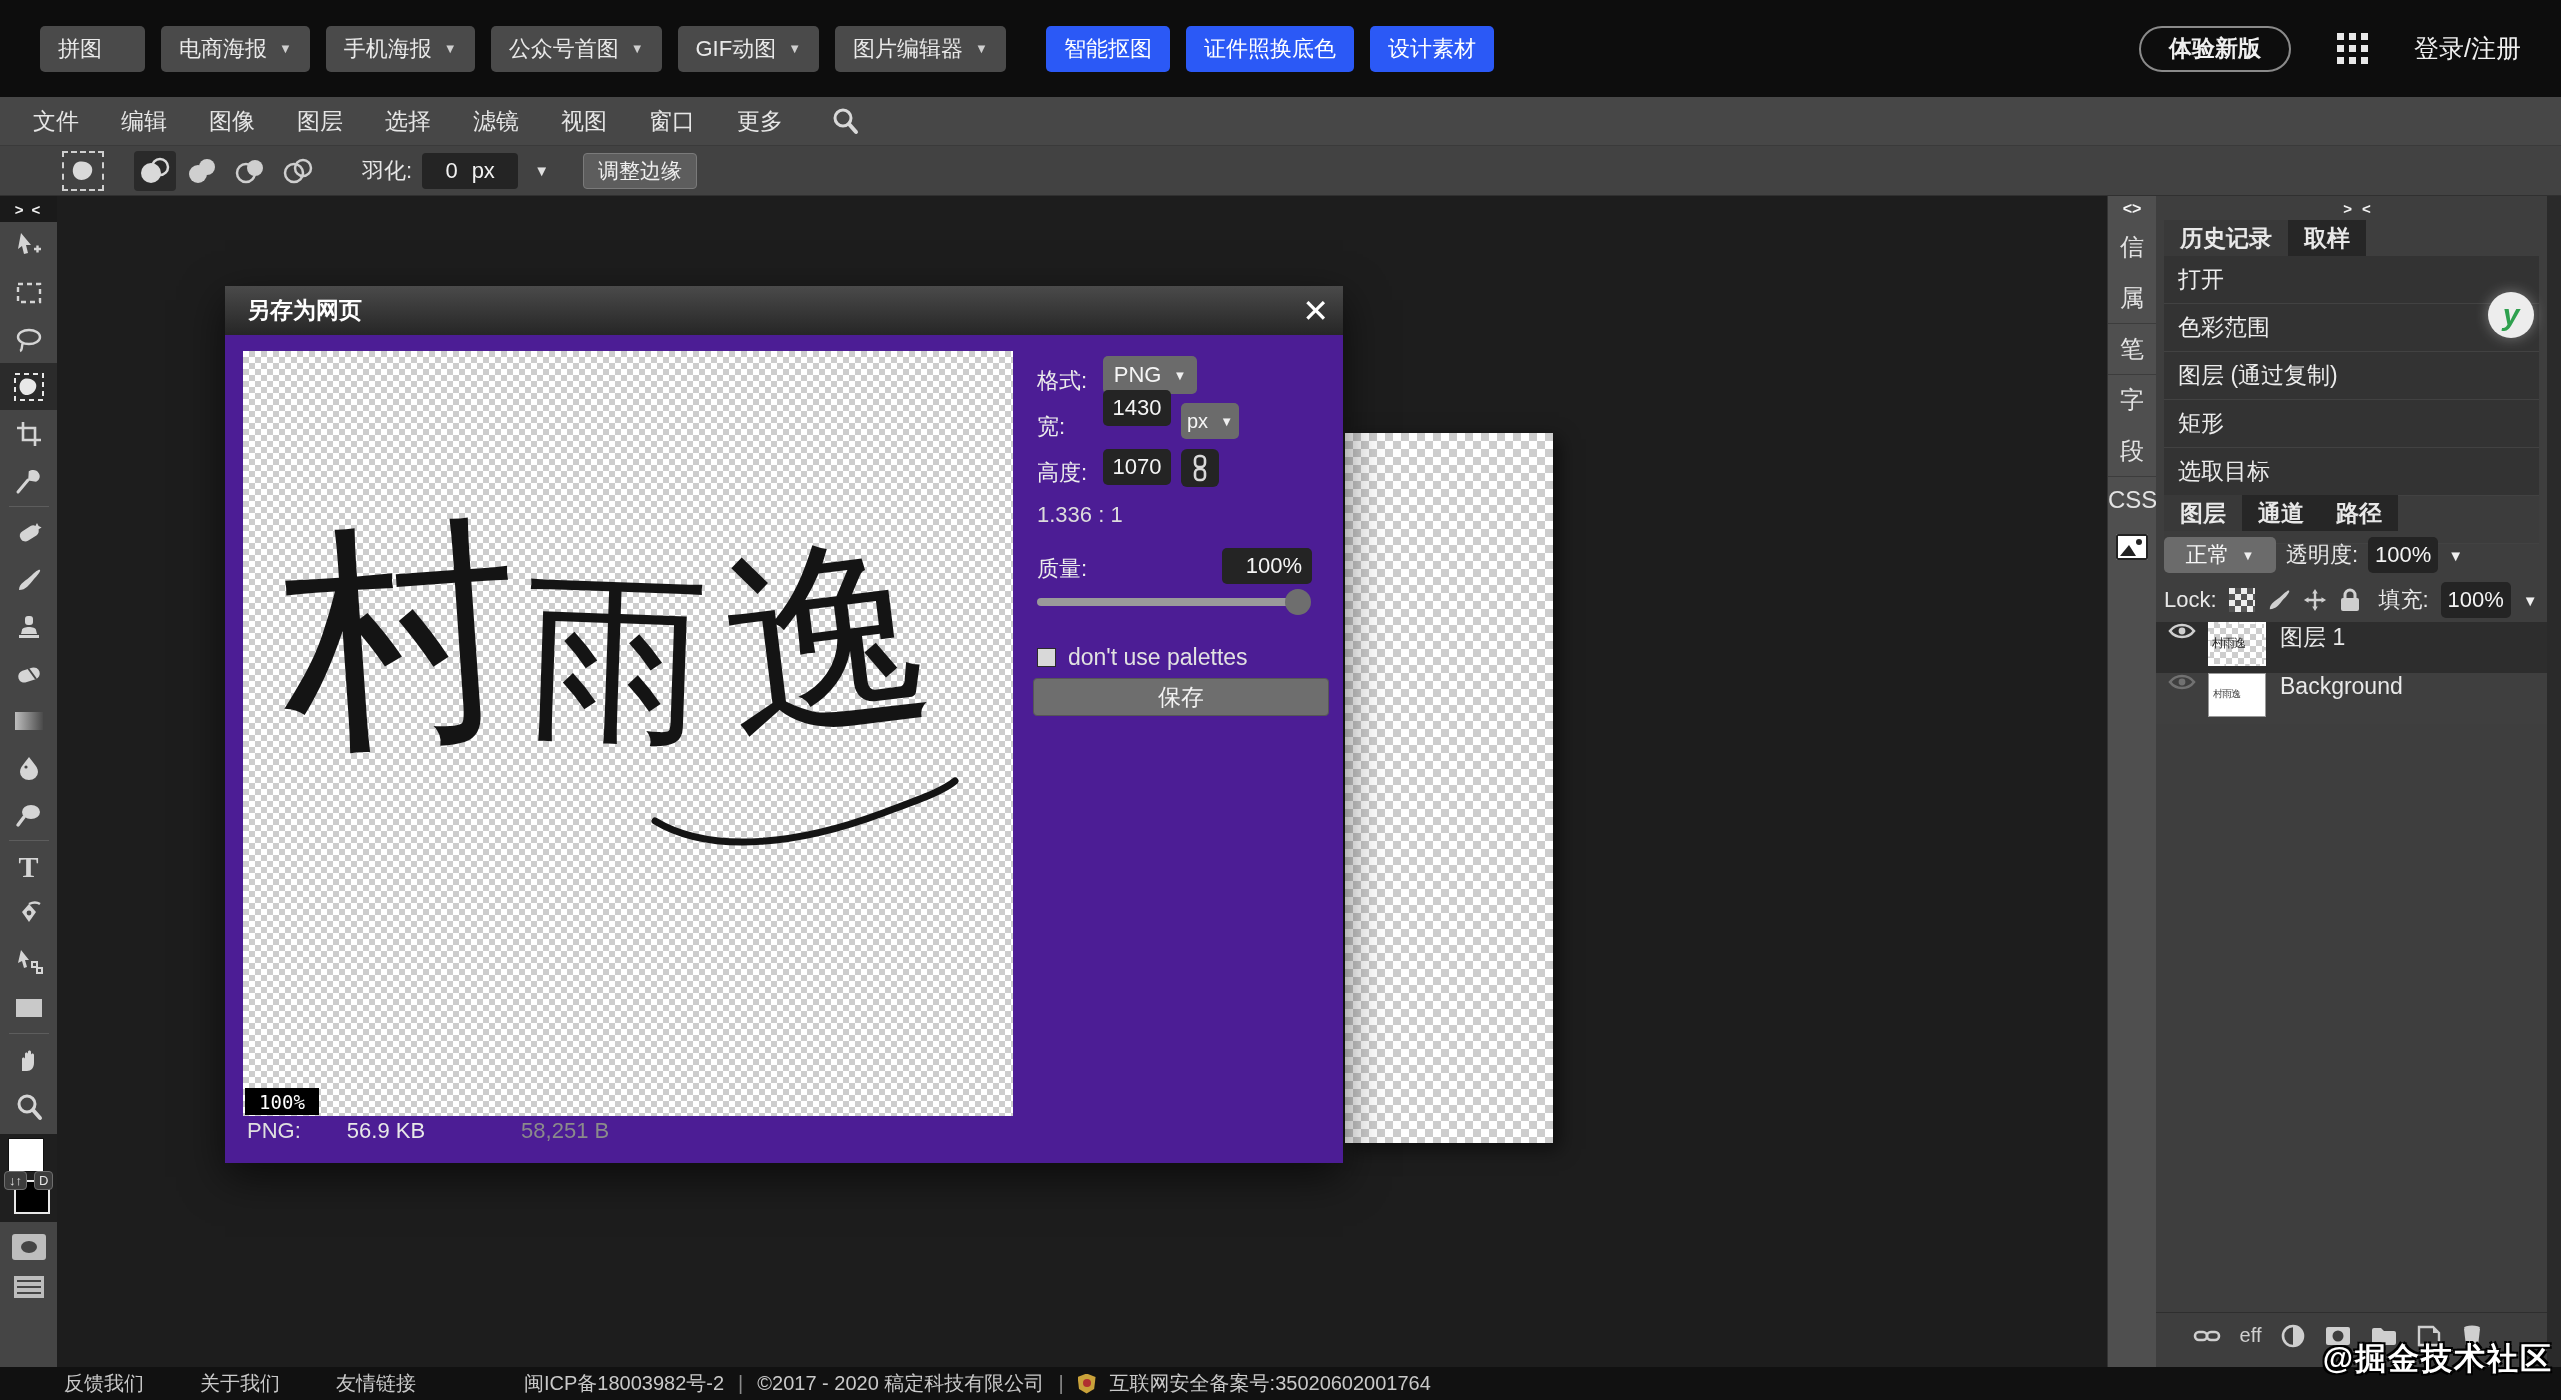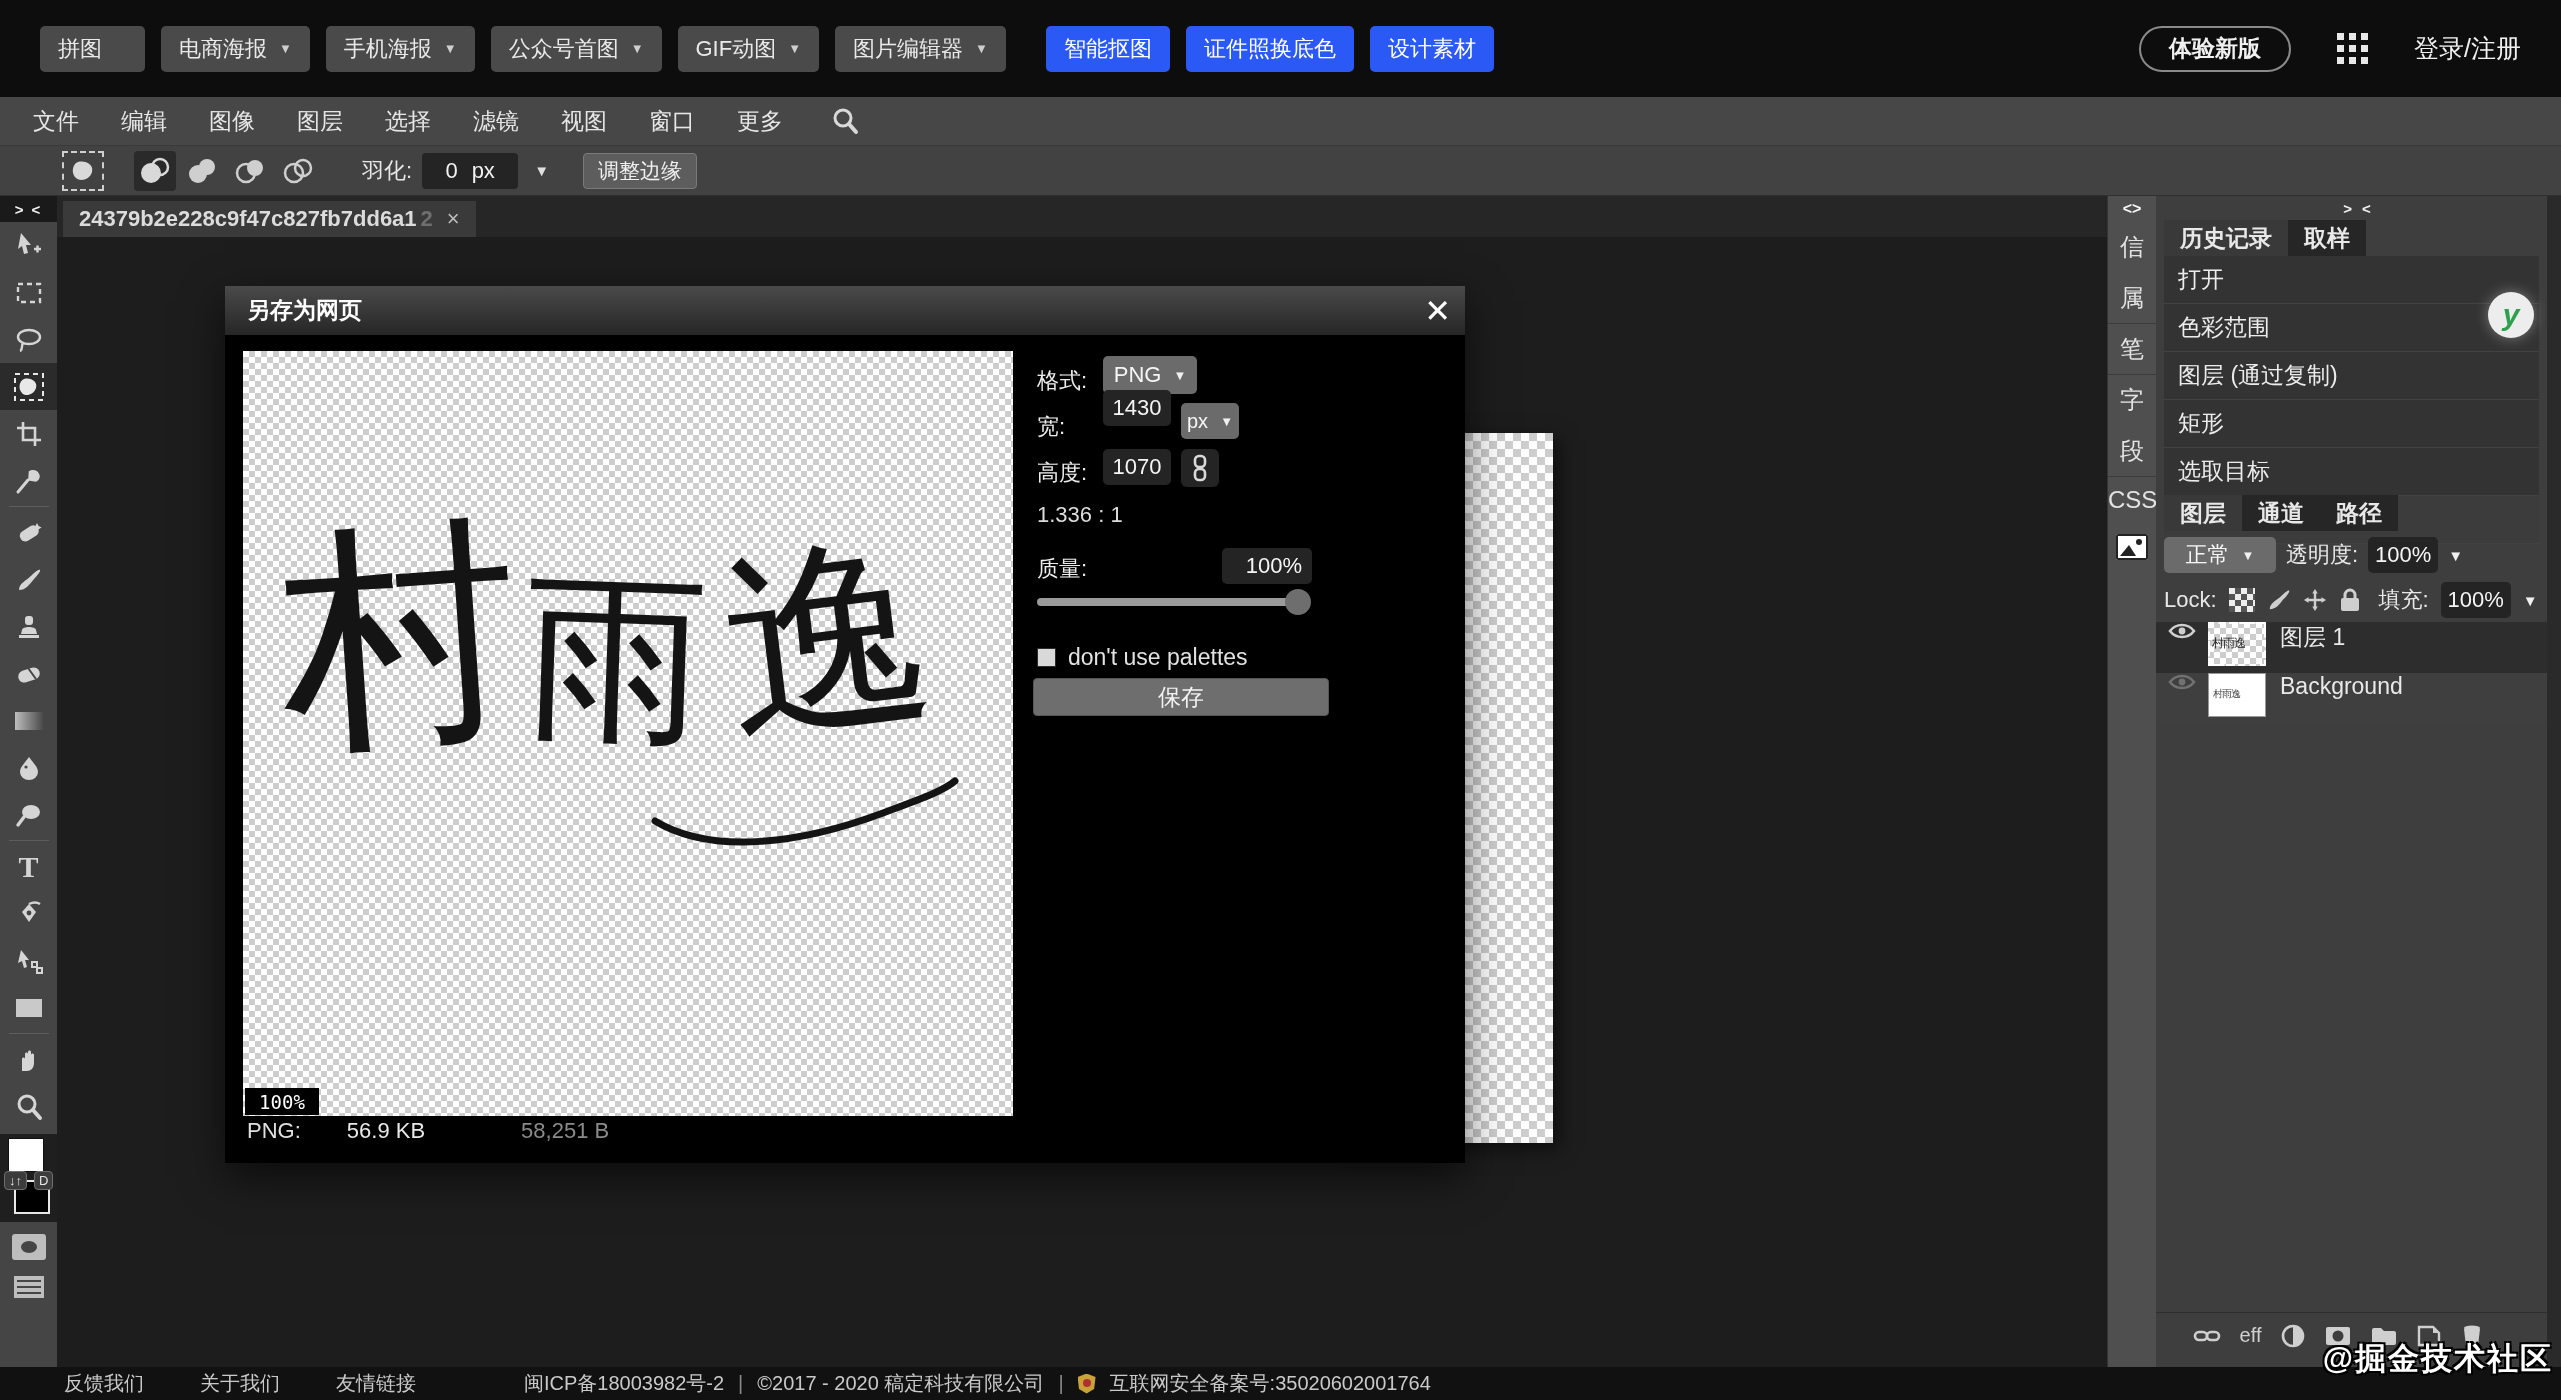--- a/index.html
+++ b/index.html
@@ -65,21 +65,21 @@
   .smode { width:30px; height:22px; background:#bdbdbd; margin-top:16px; display:flex; flex-direction:column; justify-content:space-evenly; padding:0 3px; }
   .smode i { height:2px; background:#454545; }
 
   
   .canvas { position:absolute; left:57px; top:237px; width:2050px; height:1130px; background:#1d1d1d; }
   .checker { background-color:#fff; background-image:linear-gradient(45deg,#cdcdcd 25%,transparent 25%,transparent 75%,#cdcdcd 75%),linear-gradient(45deg,#cdcdcd 25%,transparent 25%,transparent 75%,#cdcdcd 75%); background-size:16px 16px; background-position:0 0,8px 8px; }
   .checker-sm { background-color:#fff; background-image:linear-gradient(45deg,#cdcdcd 25%,transparent 25%,transparent 75%,#cdcdcd 75%),linear-gradient(45deg,#cdcdcd 25%,transparent 25%,transparent 75%,#cdcdcd 75%); background-size:12px 12px; background-position:0 0,6px 6px; }
   .doc-canvas { position:absolute; left:1288px; top:196px; width:208px; height:710px; box-shadow:6px 6px 18px rgba(0,0,0,.55); }
 
   
-  .dialog { position:absolute; left:168px; top:49px; width:1240px; height:877px; background:#000000; box-shadow:0 14px 40px rgba(0,0,0,.6);padding-left:40px; }
+  .dialog { position:absolute; left:168px; top:49px; width:1118px; height:877px; background:#4c1d95; box-shadow:0 14px 40px rgba(0,0,0,.6);padding-left:40px; }
   .dialog-title { position:absolute; left:0; top:0; width:100%; height:49px; background:linear-gradient(#4a4a4a,#262626); display:flex; align-items:center; }
   .dialog-title .dt-text { color:#fff; font-size:23px; font-weight:bold; margin-left:22px; }
   .dialog-close { position:absolute; right:14px; top:6px; color:#fff; font-size:32px; font-weight:bold; cursor:pointer; }
   .preview { position:absolute; left:18px; top:65px; width:770px; height:765px; overflow:hidden; }
   .sig { position:absolute; color:#141414; font-family:"DejaVu Serif","Liberation Serif",serif; }
   .zoom-badge { position:absolute; left:20px; top:802px; width:74px; height:27px; background:#000; color:#fff; font-size:19px; font-family:"DejaVu Sans Mono","Liberation Mono",monospace; display:flex; align-items:center; justify-content:center; }
   .png-line { position:absolute; left:22px; top:832px; display:flex; align-items:center; gap:0; }
   .png-line .pl-label { color:#e0e0e0; font-size:22px; }
   .png-line .pl-kb { color:#e8e8e8; font-size:22px; margin-left:46px; }
   .png-line .pl-b { color:#8b8b8b; font-size:22px; margin-left:96px; }
@@ -305,27 +305,20 @@
       <span class="feather-label">羽化:</span>
       <div class="feather-box">
         <span>0</span>
         <span>px</span>
       </div>
       <span class="feather-caret">▼</span>
     </div>
     <div class="refine-btn">调整边缘</div>
   </div>
 
-  <div class="tabstrip">
-    <div class="doc-tab">
-      <span class="t-main">24379b2e228c9f47c827fb7dd6a1</span>
-      <span class="t-dim">2</span>
-      <span class="t-close">×</span>
-    </div>
-  </div>
 
   <aside class="toolbar">
     <div class="tb-collapse">&gt; &lt;</div>
 
     <div class="tool">
       <svg width="26" height="28" viewBox="0 0 26 28">
           <path d="M5 1 L15 13 L10 13 L12 21 L8 22 L6 14 L2 17 Z" fill="#d5d5d5"></path>
           <path d="M18 17 h7 M21.5 13.5 v7" stroke="#d5d5d5" stroke-width="2.4"></path>
         </svg>
     </div>

